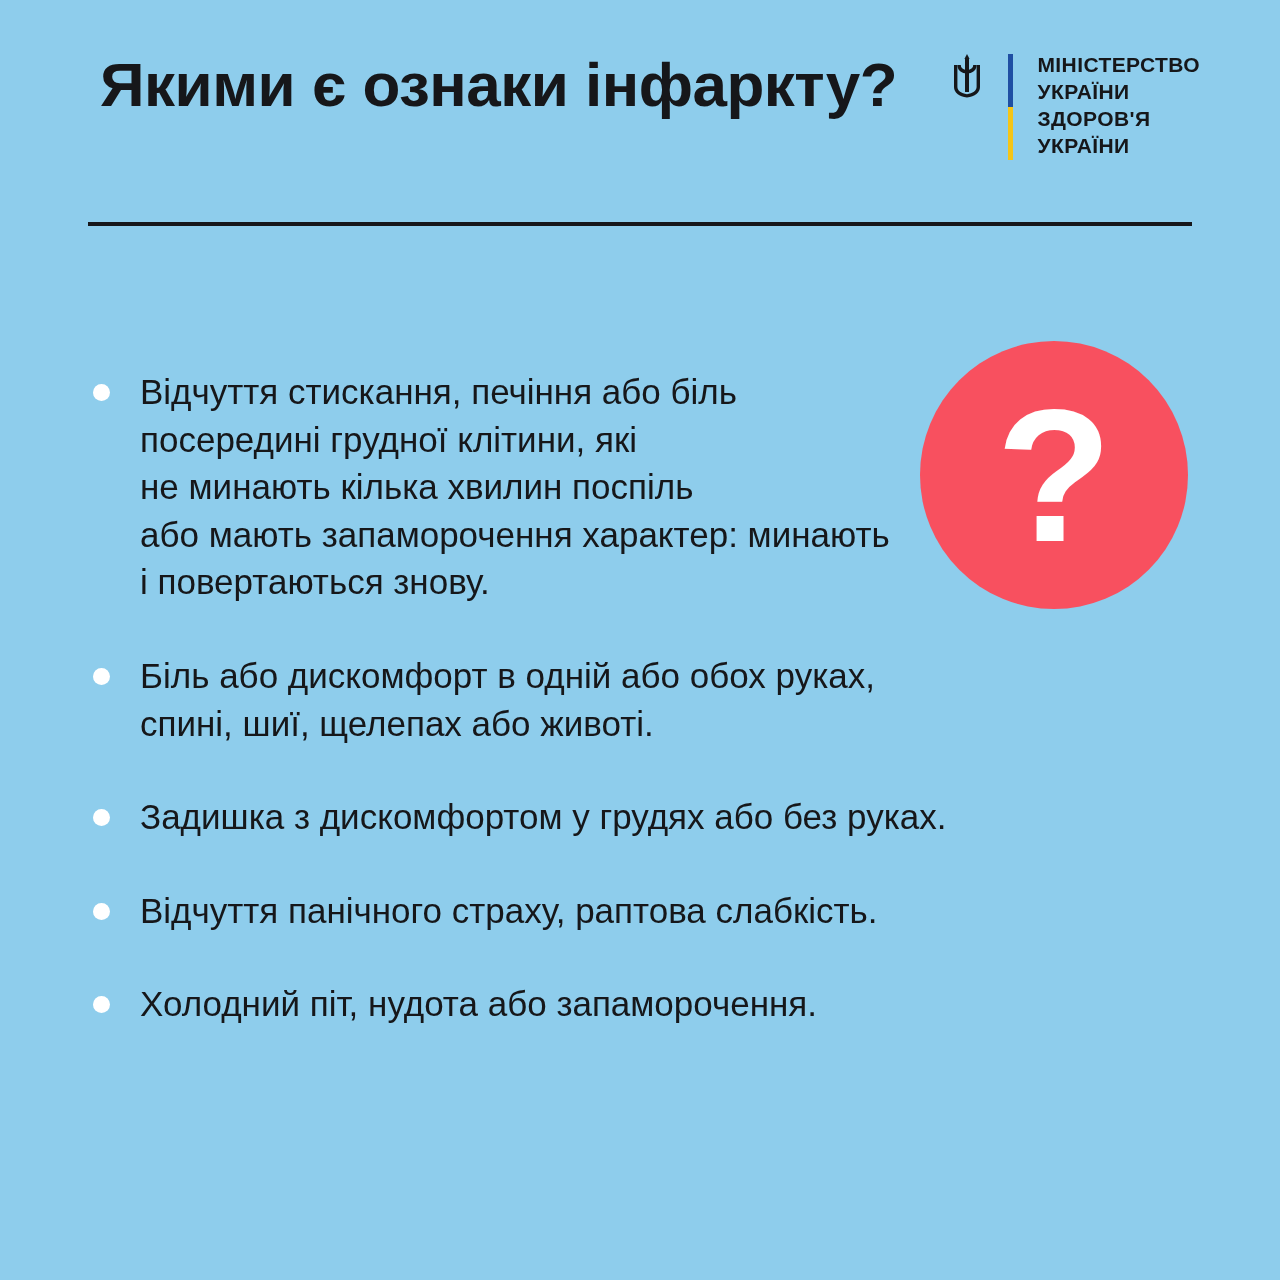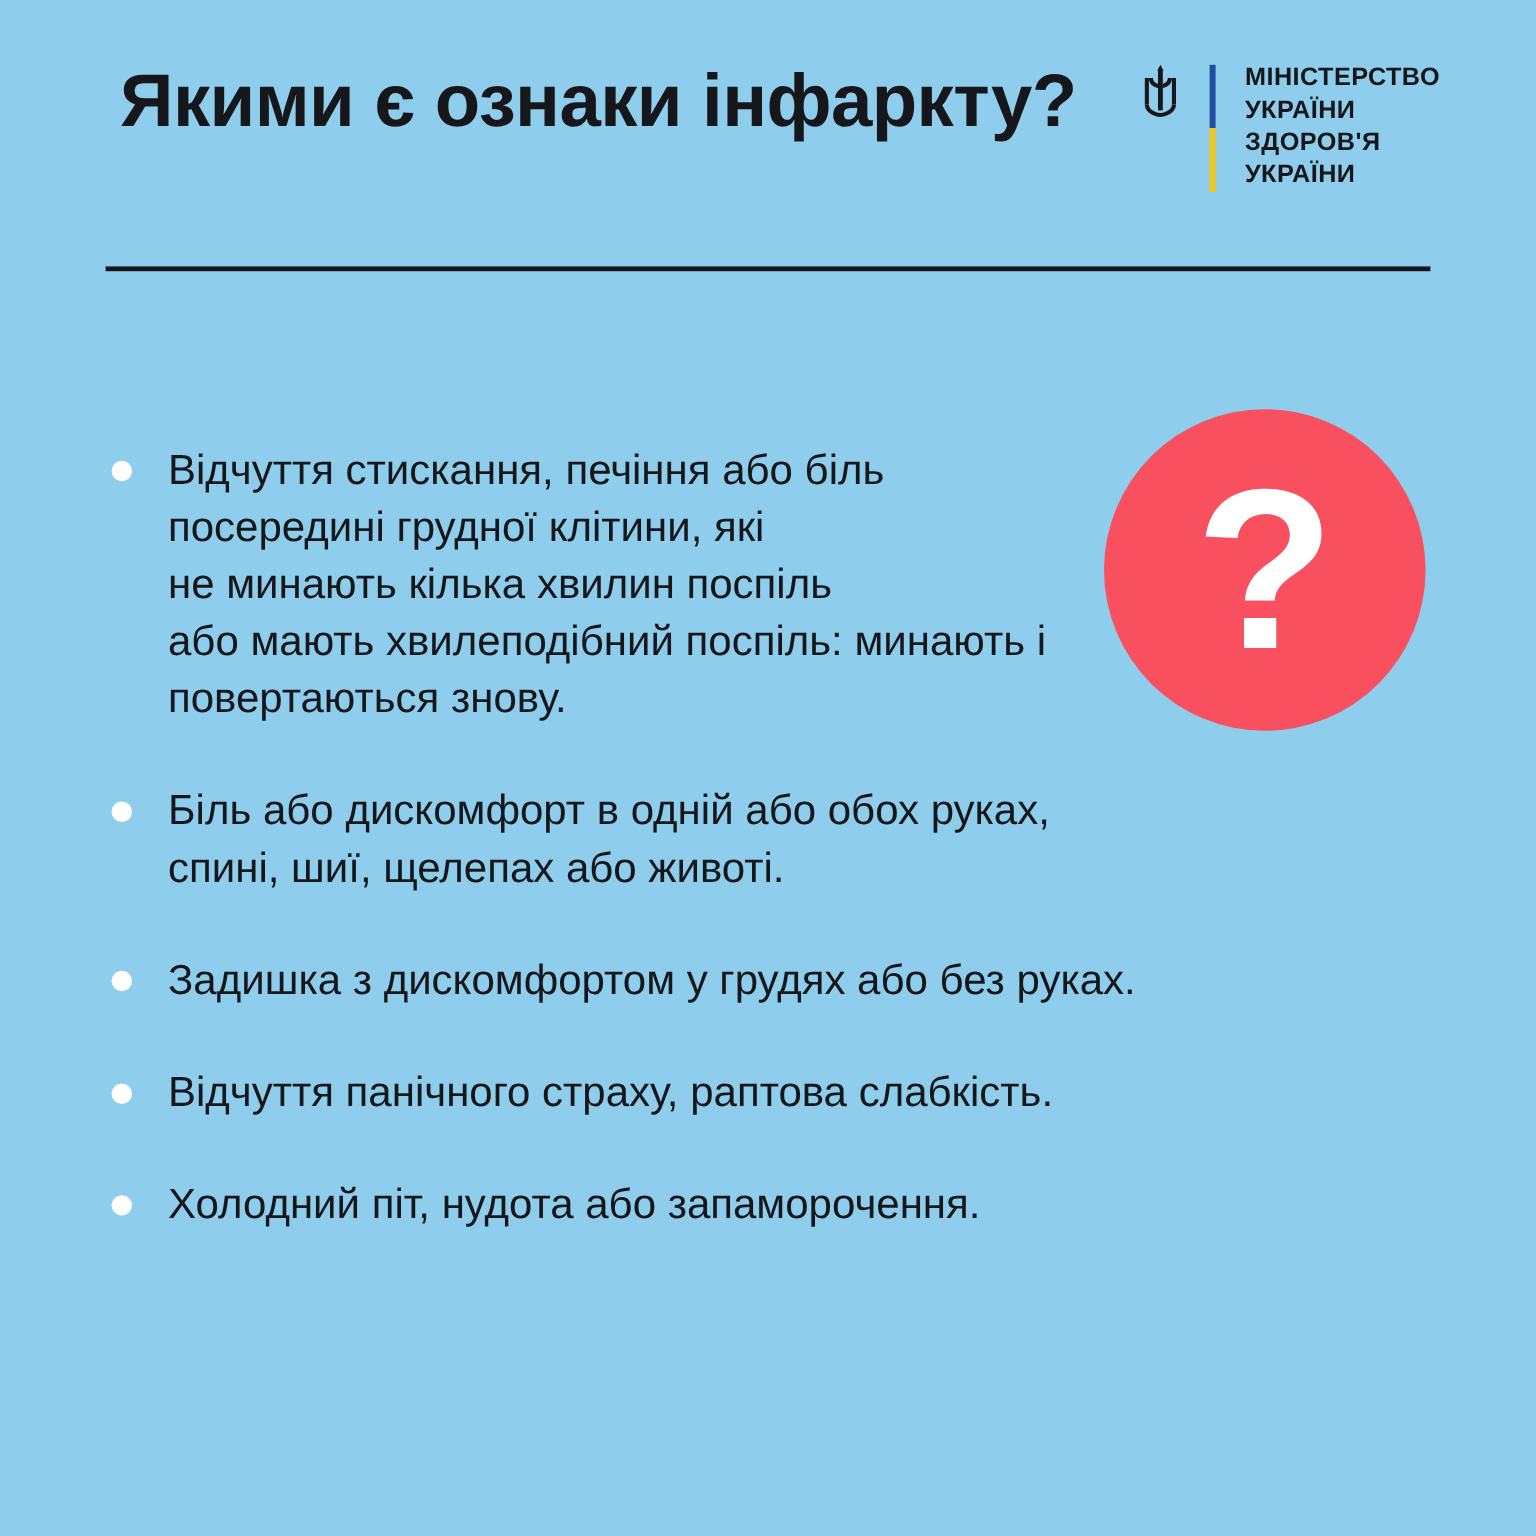--- a/index.html
+++ b/index.html
@@ -176,21 +176,21 @@
   <div class="qmark-circle">
     <div class="glyph">?</div>
   </div>
 
   <div class="bullets">
 
     <div class="bullet-item first">
       <span class="bullet-dot"></span>
       <div class="bullet-text">Відчуття стискання, печіння або біль посередині грудної клітини, які
 не минають кілька хвилин поспіль
-або мають хвилеподібний поспіль: минають і повертаються знову.</div>
+або мають запаморочення характер: минають і повертаються знову.</div>
     </div>
 
     <div class="bullet-item">
       <span class="bullet-dot"></span>
       <div class="bullet-text">Біль або дискомфорт в одній або обох руках,
 спині, шиї, щелепах або животі.</div>
     </div>
 
     <div class="bullet-item">
       <span class="bullet-dot"></span>

